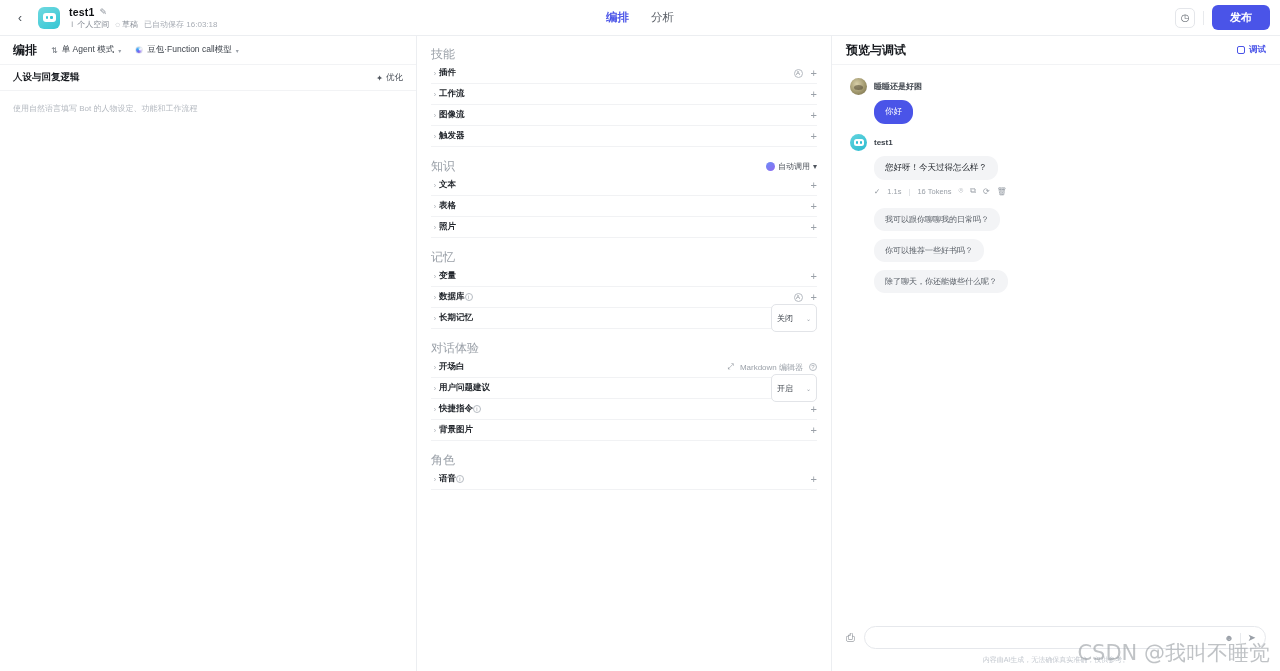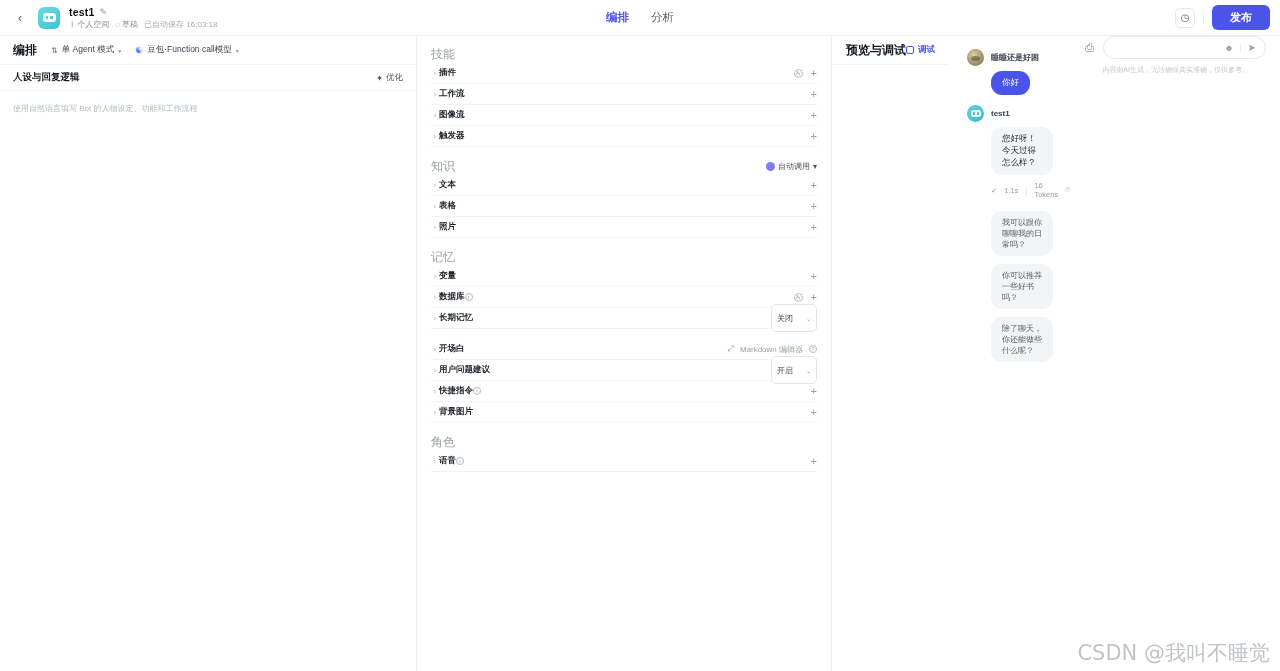--- a/index.html
+++ b/index.html
@@ -120,21 +120,21 @@
     border: 1px solid #e2e4e8; border-radius: 5px; height: 28px;
     min-width: 46px; display: flex; align-items: center; justify-content: space-between;
     padding: 0 5px; font-size: 8px; color: #3f454d; cursor: pointer; background: #fff;
   }
   .select-sm .caret { font-size: 6px; color: #9aa0a8; margin-left: 6px; }
   .md-tools { display: flex; align-items: center; gap: 6px; font-size: 8px; color: #9aa0a8; }
   .md-tools .lbl { color: #9ba1a9; }
   .expand-ico { font-size: 8px; color: #8d939b; cursor: pointer; }
 
   
-  .right-col { width: 448px; min-width: 448px; display: flex; flex-direction: row; background: #fff; }
+  .right-col { width: 448px; min-width: 448px; display: flex; flex-direction: column; background: #fff; }
   .right-head { height: 29px; display: flex; align-items: center; padding: 0 14px; border-bottom: 1px solid #f2f3f5; }
   .right-head .section-title { font-size: 12px; font-weight: bold; color: #15181d; }
   .debug-btn { margin-left: auto; display: flex; align-items: center; gap: 4px; font-size: 8.5px; color: #4a54e8; cursor: pointer; font-weight: bold; }
   .debug-sq { width: 8px; height: 8px; border: 1px solid #4a54e8; border-radius: 2px; }
 
   .chat { flex: 1; padding: 13px 18px 0 18px; overflow: hidden; }
   .msg { margin-bottom: 10px; }
   .msg-head { display: flex; align-items: center; gap: 7px; margin-bottom: 5px; }
   .avatar-user {
     width: 17px; height: 17px; border-radius: 50%;
@@ -363,20 +363,23 @@
               <span class="row-label">长期记忆</span>
               <div class="row-right">
                 <div class="select-sm">
                   <span>关闭</span>
                   <span class="caret">⌄</span>
                 </div>
               </div>
             </div>
           </div>
           <div class="group">
+            <div class="group-head">
+              <span class="group-title">对话体验</span>
+            </div>
             <div class="row">
               <span class="chev">›</span>
               <span class="row-label">开场白</span>
               <div class="row-right">
                 <div class="md-tools">
                   <span class="expand-ico">⤢</span>
                   <span class="lbl">Markdown 编辑器</span>
                   <span class="info-icon">?</span>
                 </div>
               </div>

